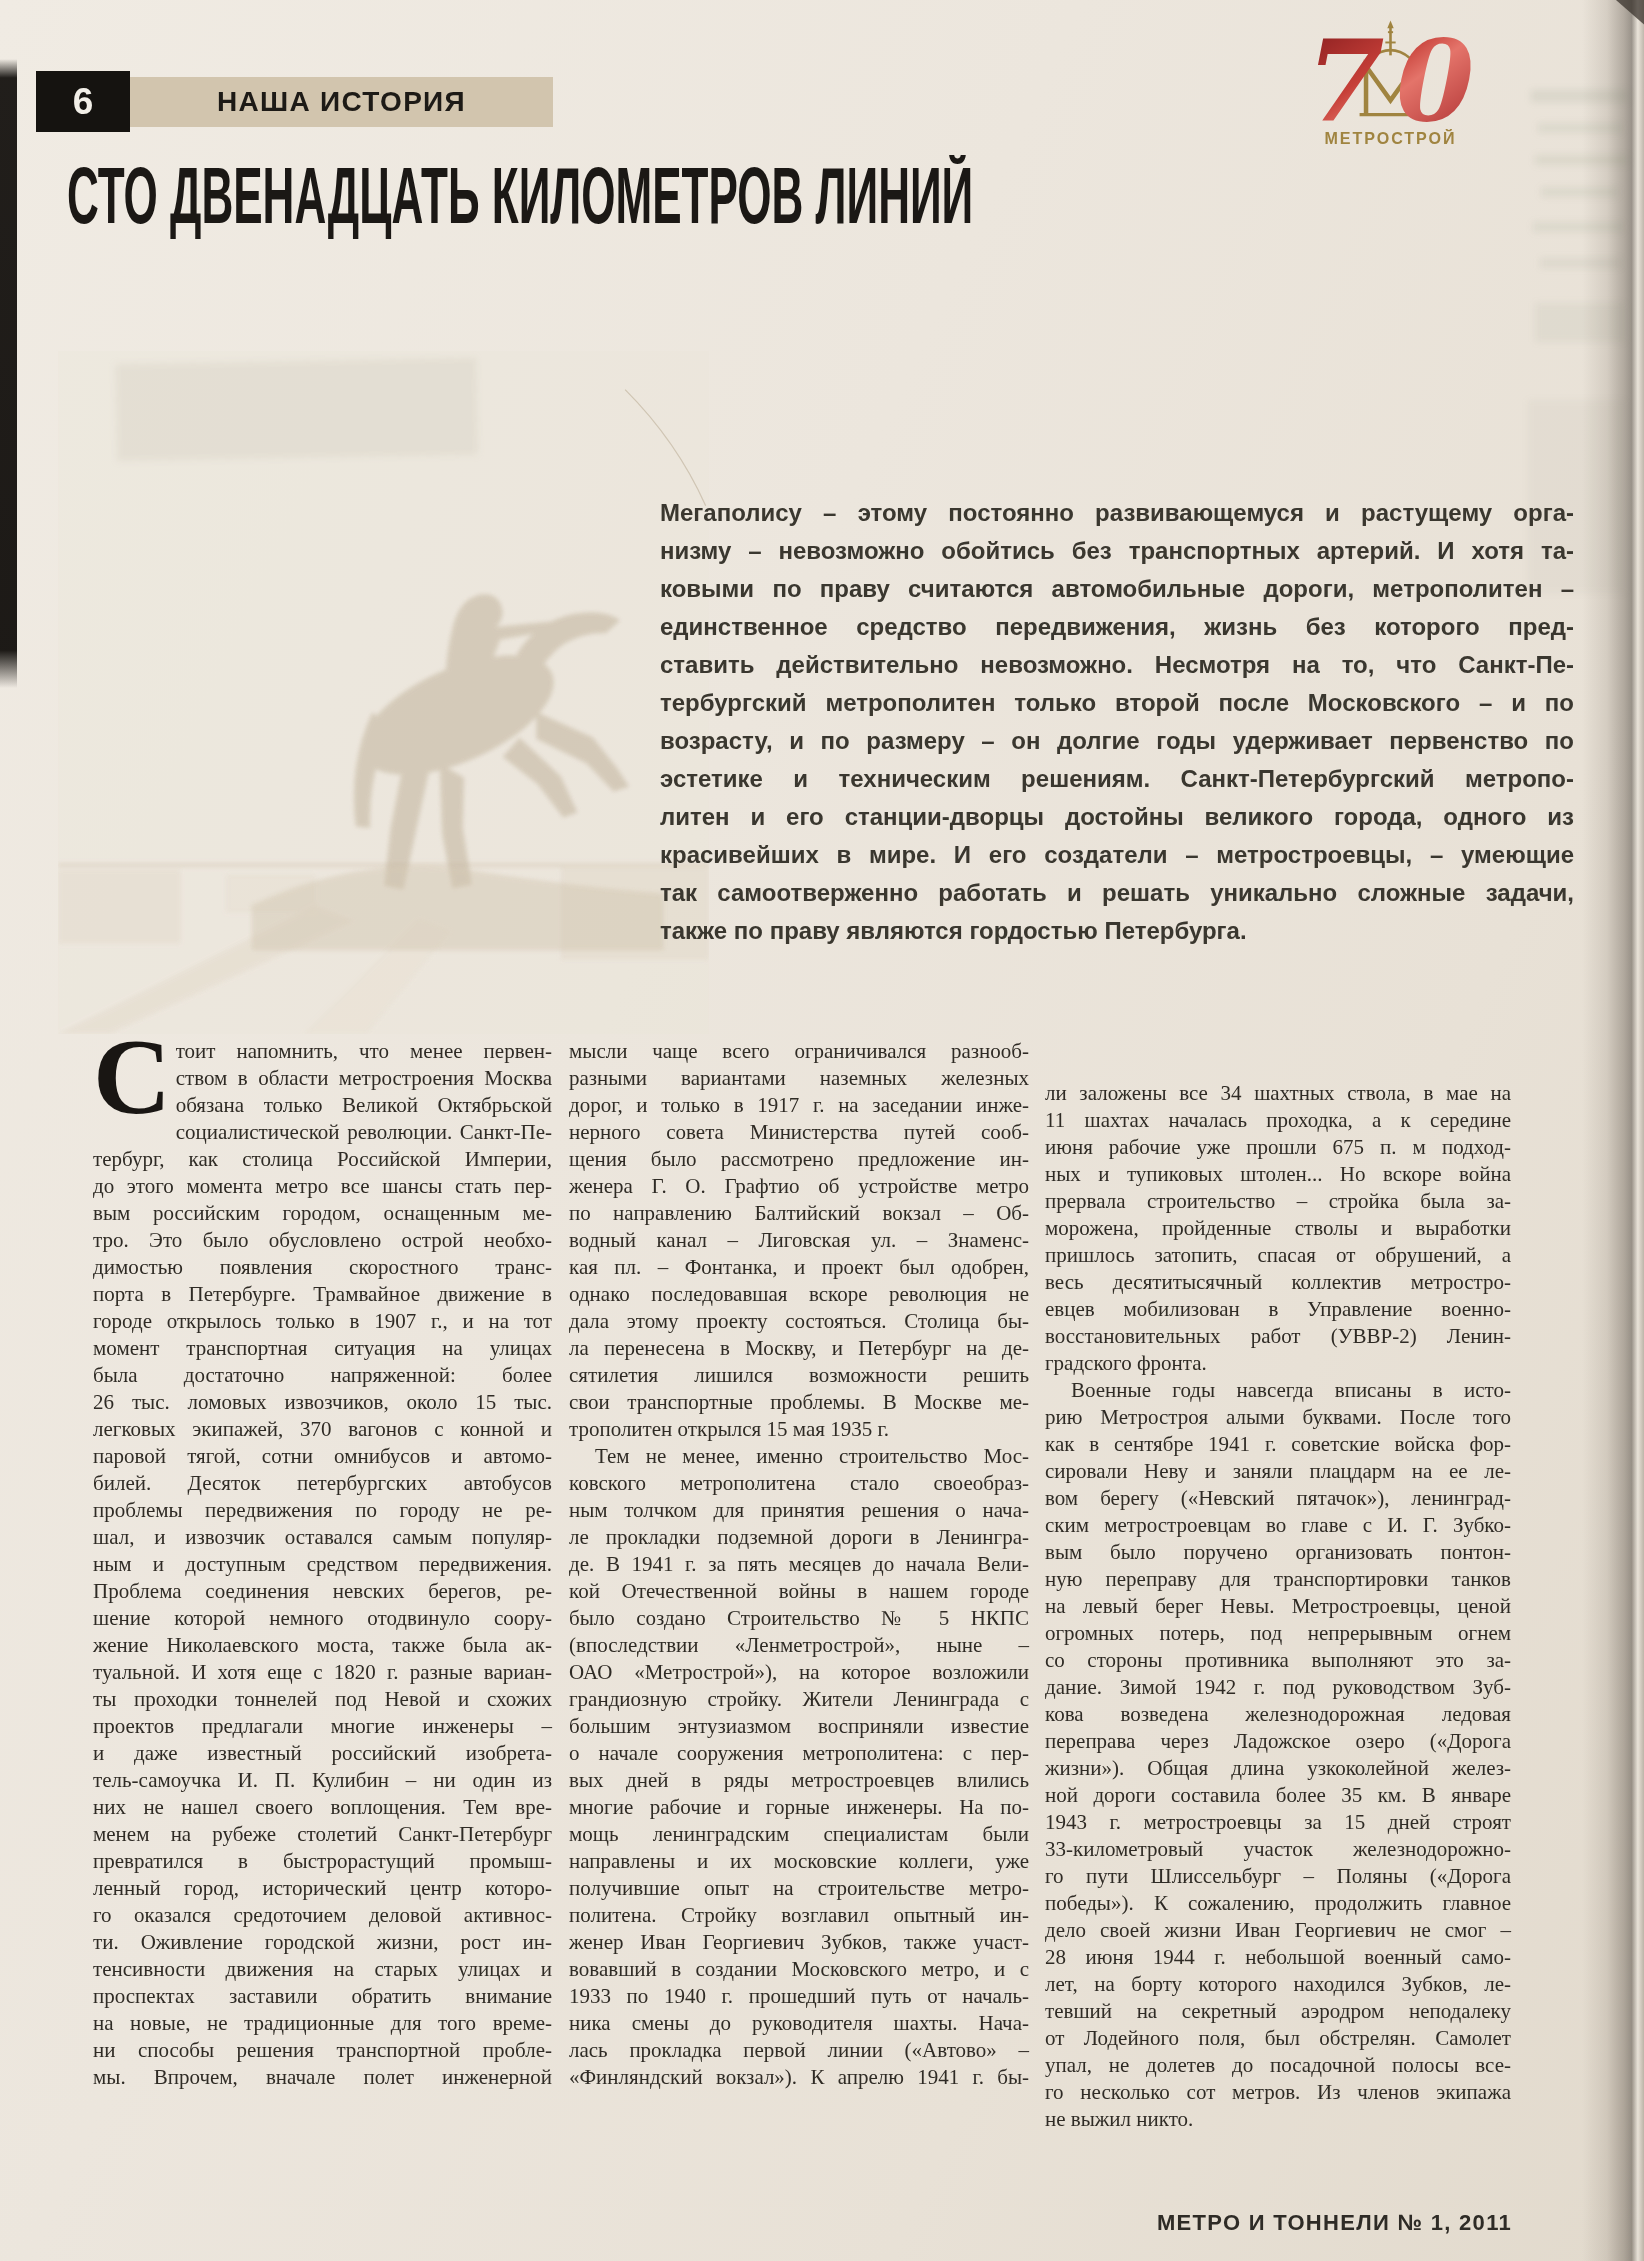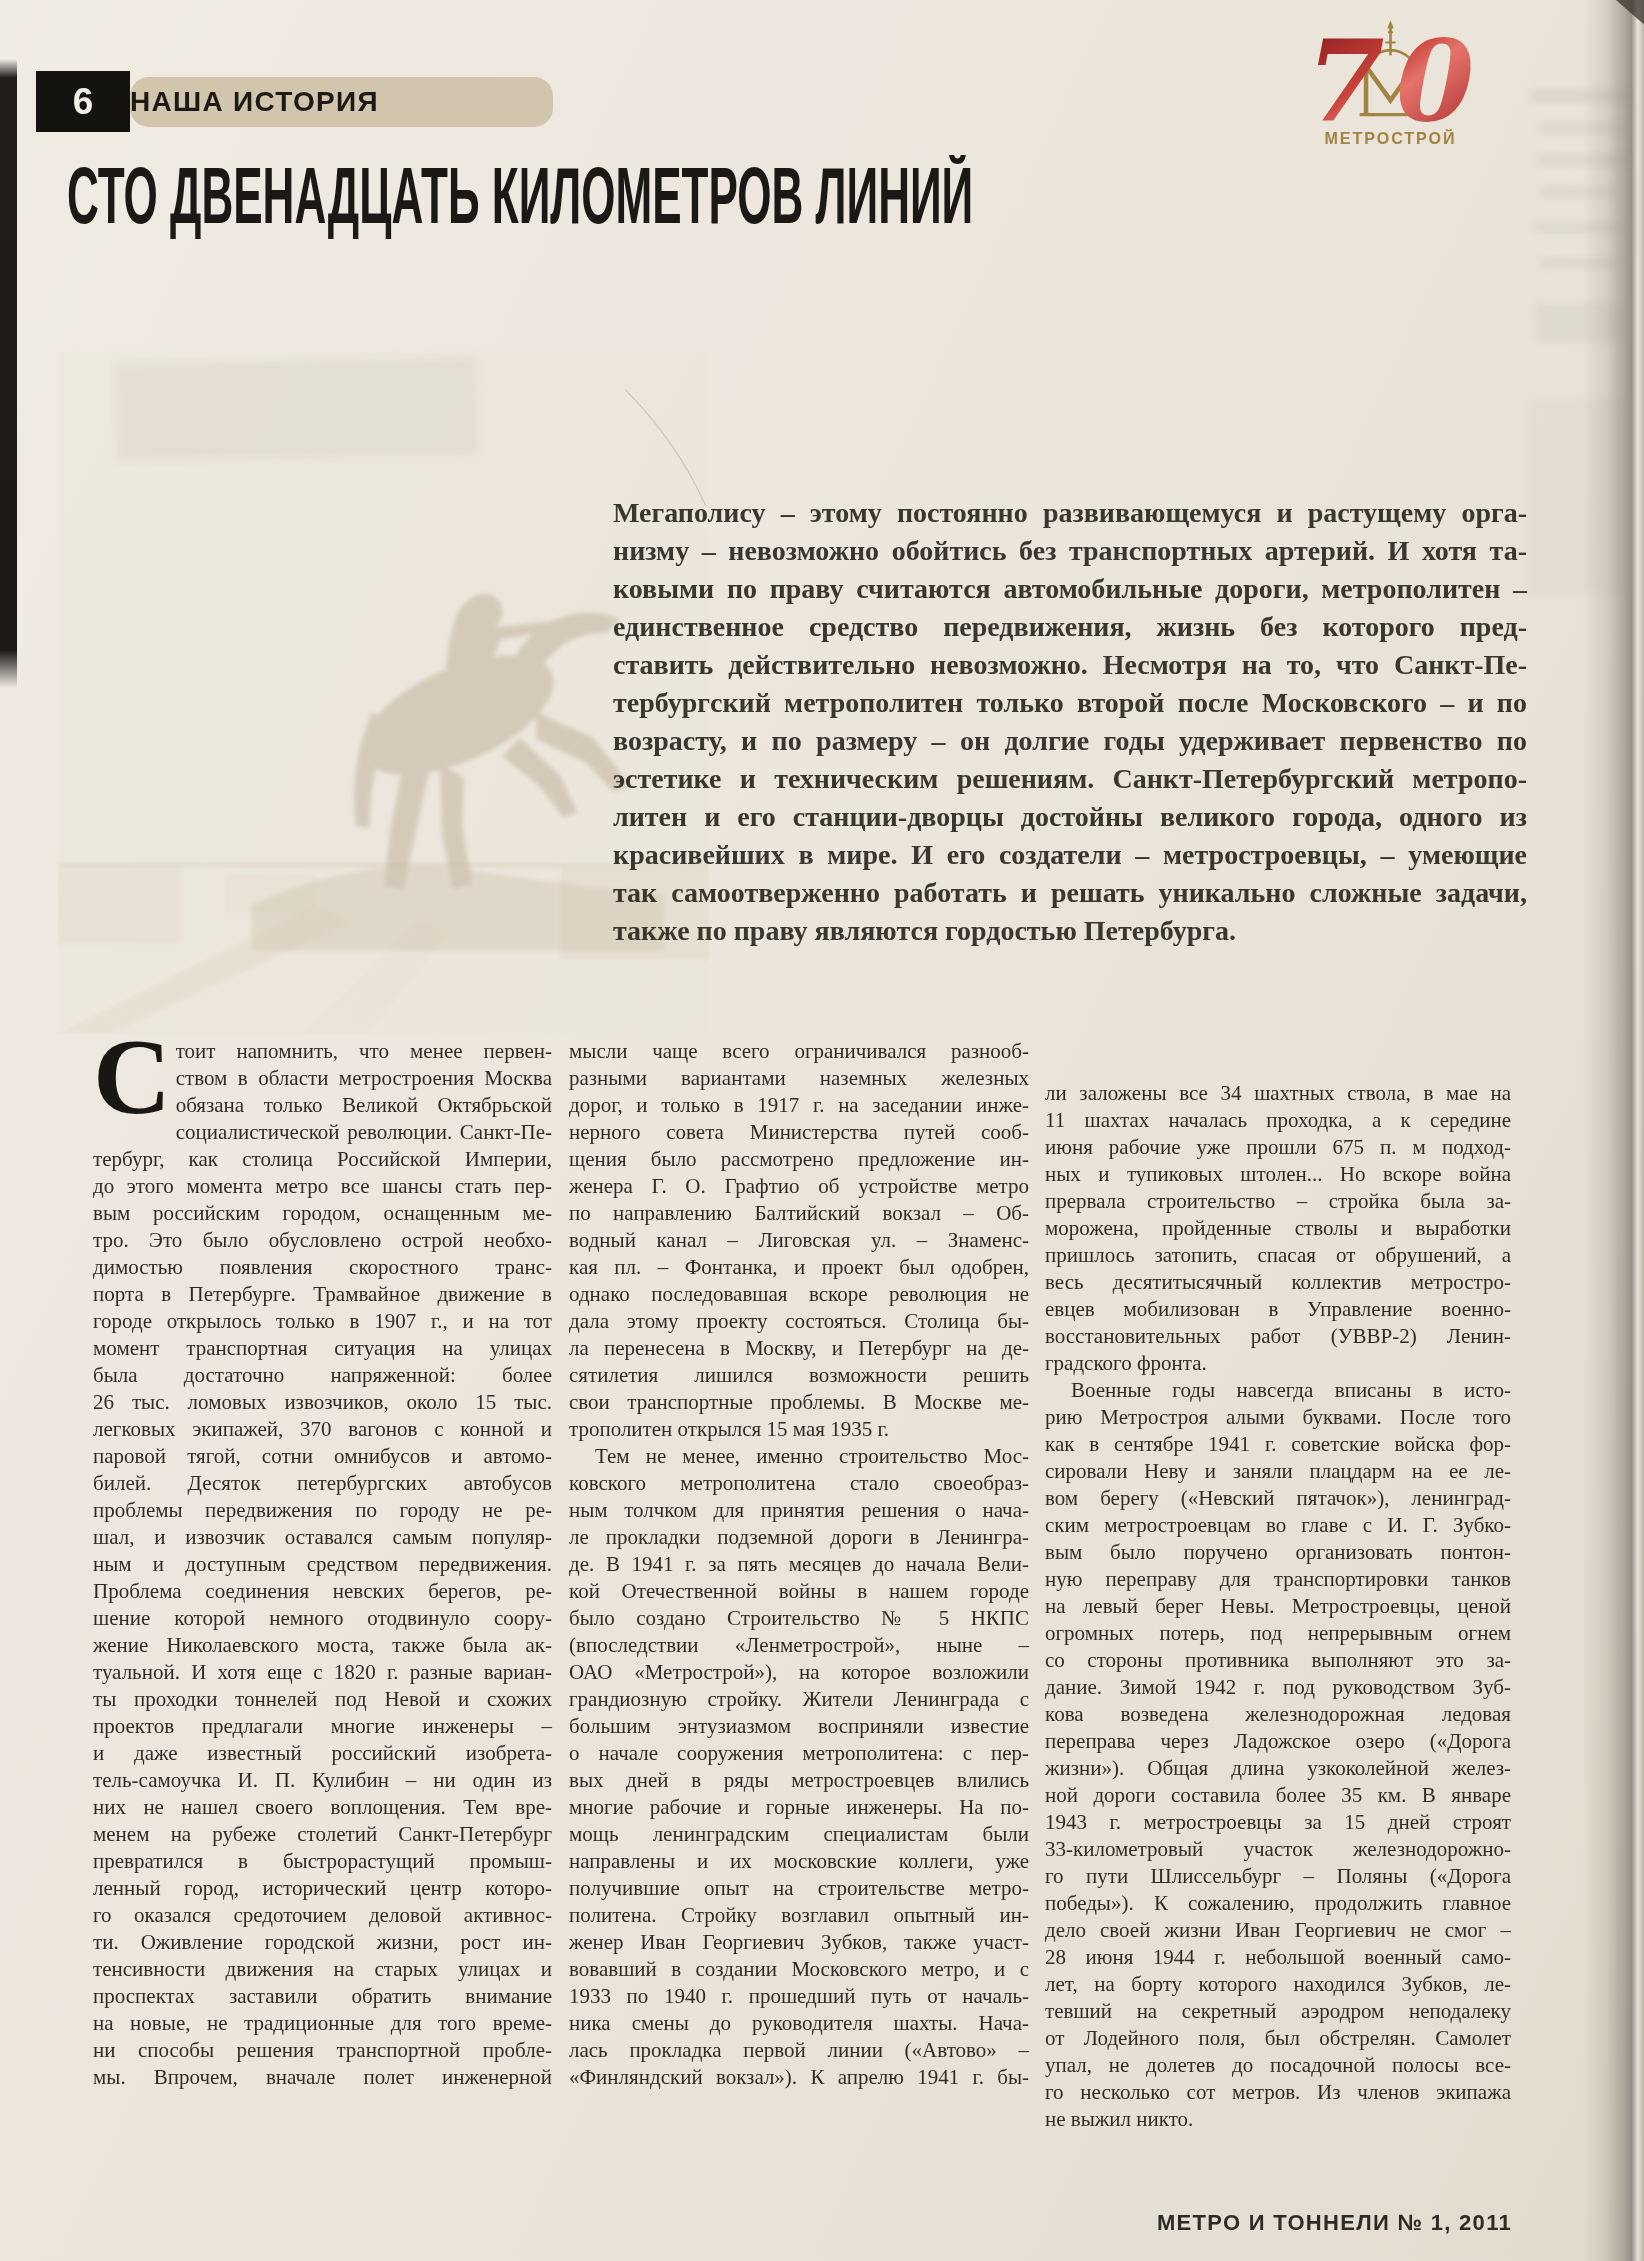--- a/index.html
+++ b/index.html
@@ -13,30 +13,30 @@
     background:linear-gradient(to bottom,rgba(22,19,16,0) 0%,rgba(22,19,16,.95) 3%,rgba(22,19,16,.97) 94%,rgba(22,19,16,0) 100%);}
   .right-edge-band{position:absolute;right:0;top:0;width:62px;height:100%;
     background:linear-gradient(to right,rgba(0,0,0,0) 0%,rgba(110,98,85,.16) 40%,rgba(70,60,50,.34) 68%,rgba(45,38,31,.42) 80%,rgba(234,228,218,.85) 90%,rgba(140,130,118,.45) 100%);}
   .top-right-corner{position:absolute;right:0;top:0;width:28px;height:24.5px;opacity:.75;
     background:#3a332c;clip-path:polygon(100% 0,0 0,100% 100%);}
   .smudge{position:absolute;filter:blur(3.9px);pointer-events:none;}
   
   .page-num-box{position:absolute;left:36px;top:71px;width:94px;height:61px;background:#151310;
     display:flex;align-items:center;justify-content:center;color:#f2efe8;font-size:37px;font-weight:bold;}
   .section-bar{position:absolute;left:130px;top:77px;width:423px;height:50px;background:#d2c5ae;
-    display:flex;align-items:center;border-radius:19px;}
+    display:flex;align-items:center;justify-content:center;}
   .section-bar span{font-size:28px;font-weight:bold;letter-spacing:1.3px;color:#1d1a16;}
   .title-svg{position:absolute;left:65px;top:155px;}
   
   .logo-svg{position:absolute;left:1297px;top:18px;}
   
   .photo-svg{position:absolute;left:58px;top:351px;opacity:.8;}
   
-  .lead{position:absolute;left:613px;top:494px;width:914px;
-    font-family:Liberation Serif, serif;font-weight:bold;font-size:28px;color:#3a372f;}
+  .lead{position:absolute;left:660px;top:494px;width:914px;
+    font-family:Liberation Sans, sans-serif;font-weight:bold;font-size:24px;color:#3a372f;}
   .lead .tline{line-height:38px;}
   
   .col{position:absolute;top:1038px;font-family:"Liberation Serif",serif;font-size:21px;color:#2f2b25;}
   .col .tline{line-height:27px;}
   .col1{left:93px;width:459px;}
   .col2{left:569px;width:460px;}
   .col3{left:1045px;width:466px;margin-top:42px;}
   .tline{text-align:justify;text-align-last:justify;}
   .tline.pend{text-align-last:left;}
   .tline.ind{text-indent:26px;}

